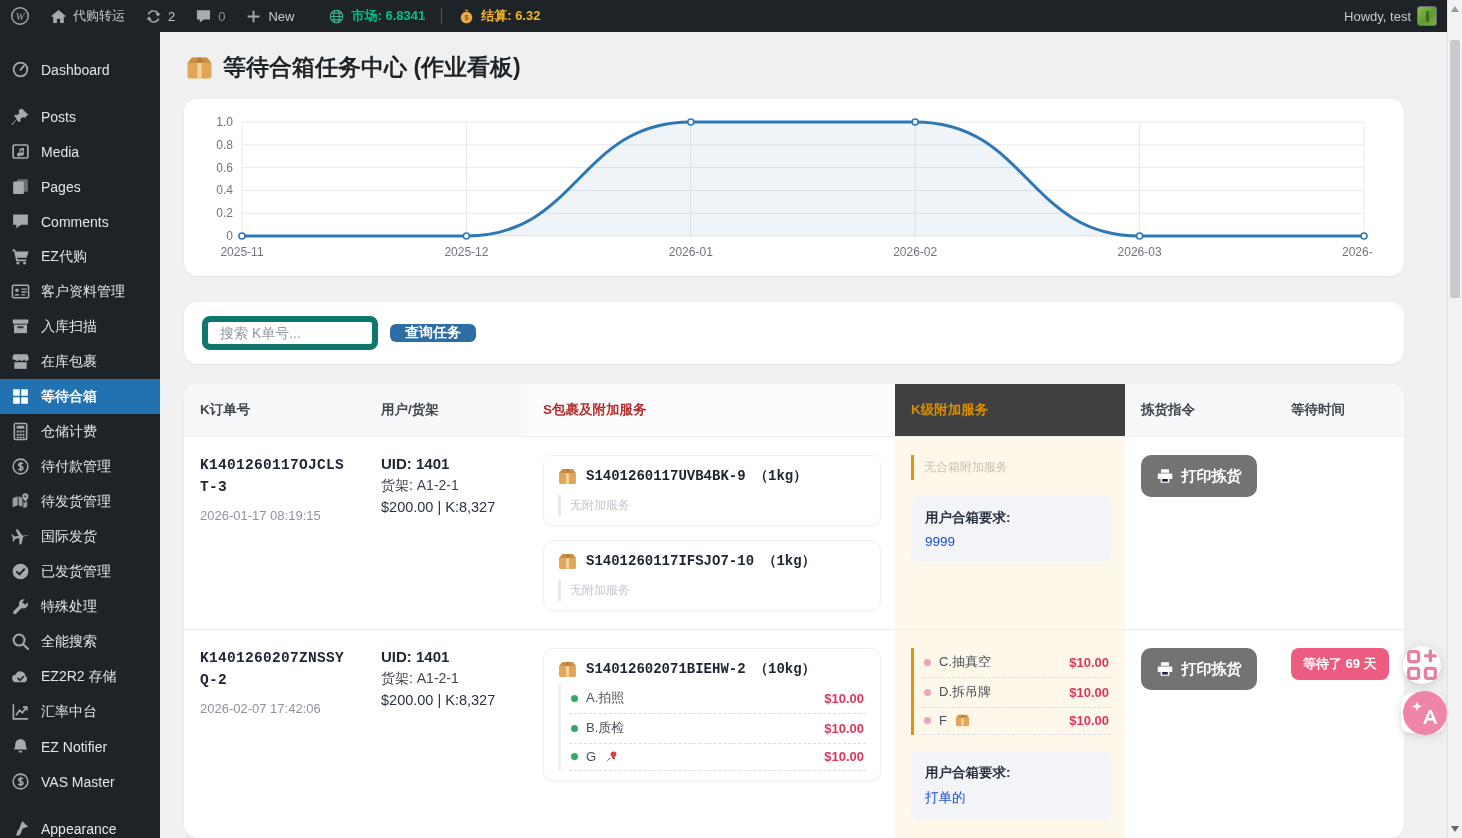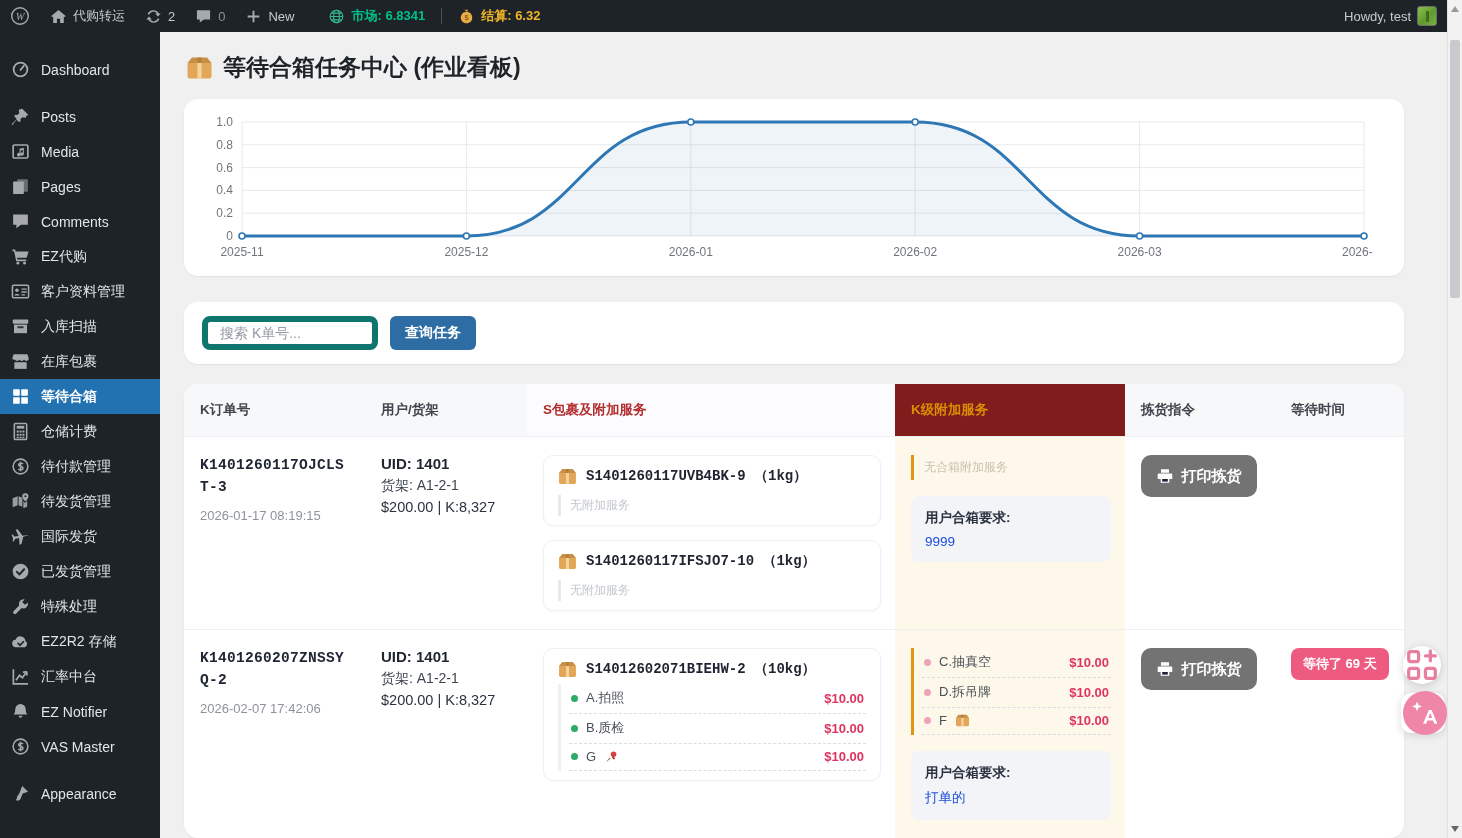--- a/index.html
+++ b/index.html
@@ -32,29 +32,29 @@
   
   .main { position:absolute; left:160px; top:32px; right:15px; bottom:0; background:#f0f0f1; padding:20px 0 0 24px; overflow:hidden; }
   .page-title { display:flex; align-items:center; gap:10px; font-size:23px; font-weight:bold; color:#1d2327; margin:0 0 16px 2px; }
   .title-emoji { width:27px; height:24px; display:flex; }
 
   .card { width:1220px; background:#fff; border-radius:14px; box-shadow:0 1px 2px rgba(16,24,40,.06); }
   .chart-card { height:177px; padding:15px 18px 8px 12px; margin-bottom:26px; }
   .search-card { height:62px; display:flex; align-items:center; padding-left:18px; margin-bottom:20px; }
   .search-input { width:176px; height:34px; border:6px solid #0f766e; border-radius:8px; padding:0 12px; font-size:14px; color:#333; outline:none; font-family:"Liberation Sans",sans-serif; }
   .search-input::placeholder { color:#9199a3; }
-  .search-btn { margin-left:12px; height:34px; padding:0 15px; background:#2e6da4; border:none; border-radius:6px; color:#fff; font-size:14px; font-weight:bold; cursor:pointer; font-family:"Liberation Sans",sans-serif; }
+  .search-btn { margin-left:12px; height:18px; padding:0 15px; background:#2e6da4; border:none; border-radius:6px; color:#fff; font-size:14px; font-weight:bold; cursor:pointer; font-family:"Liberation Sans",sans-serif; }
 
   
   .table-card { overflow:hidden; }
   .tgrid { display:grid; grid-template-columns:181px 162px 368px 230px 150px 1fr; }
   .thead { background:#f7f8fa; height:52px; align-items:center; font-size:13.5px; font-weight:bold; color:#40464d; }
   .th { padding:0 16px; }
   .th.s-col { color:#b32d2e; background:#fcfcfe; align-self:stretch; display:flex; align-items:center; }
-  .th.k-col { color:#d98e04; background:#7f1d1d; align-self:stretch; display:flex; align-items:center; }
+  .th.k-col { color:#d98e04; background:#404040; align-self:stretch; display:flex; align-items:center; }
   .trow { border-top:1px solid #edeff2; }
   .td { padding:18px 14px 18px 16px; }
   .td.k-col { background:#fdf8ea; }
 
   .order-id { font-family:"Liberation Mono",monospace; font-weight:bold; font-size:14.5px; color:#202634; letter-spacing:.3px; word-break:break-all; line-height:1.5; }
   .order-date { margin-top:9px; color:#8e939b; font-size:13px; }
   .uid { font-weight:bold; font-size:15px; color:#1f2630; }
   .shelf { margin-top:5px; font-size:14px; color:#3f4650; }
   .valweight { margin-top:4px; font-size:14.5px; color:#2a3140; }
 
@@ -306,20 +306,29 @@
         </span>
         <span>已发货管理</span>
       </div>
       <div class="sb-item">
         <span class="sb-icon">
           <svg viewBox="0 0 16 16" fill="currentColor" style="width: 100%; height: 100%;">
             <path d="M14.2 4.6a3.9 3.9 0 0 1-5.2 4.7l-4.8 4.8a1.5 1.5 0 0 1-2.1-2.1l4.8-4.8a3.9 3.9 0 0 1 4.7-5.2L9.4 4.2l2.4 2.4z"></path>
           </svg>
         </span>
         <span>特殊处理</span>
+      </div>
+      <div class="sb-item">
+        <span class="sb-icon">
+          <svg viewBox="0 0 16 16" fill="none" stroke="currentColor" stroke-width="1.7" style="width: 100%; height: 100%;">
+            <circle cx="6.8" cy="6.8" r="4.6"></circle>
+            <path d="M10.3 10.3L14.3 14.3" stroke-linecap="round"></path>
+          </svg>
+        </span>
+        <span>全能搜索</span>
       </div>
       <div class="sb-item">
         <span class="sb-icon">
           <svg viewBox="0 0 16 16" fill="currentColor" style="width: 100%; height: 100%;">
             <path d="M4.3 12.8a3.1 3.1 0 0 1-.4-6.2 4.2 4.2 0 0 1 8.2 1 2.9 2.9 0 0 1-.4 5.2z"></path>
             <path d="M6 9.6l1.6 1.6 2.8-3" fill="none" stroke="#1d2327" stroke-width="1.5" stroke-linecap="round"></path>
           </svg>
         </span>
         <span>EZ2R2 存储</span>
       </div>

